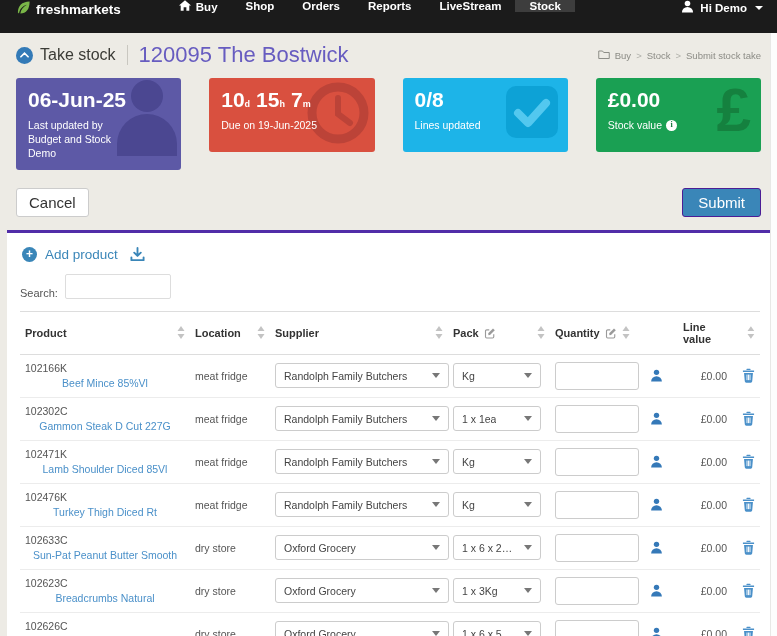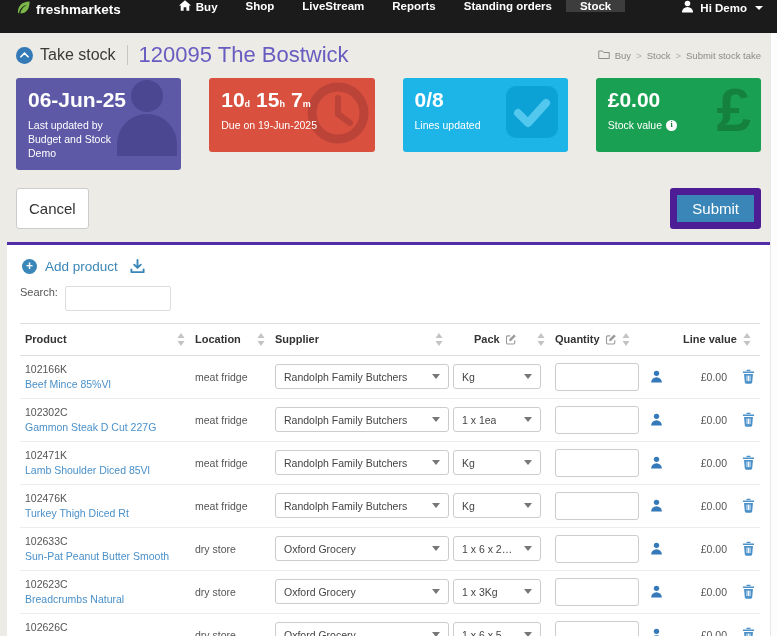--- a/index.html
+++ b/index.html
@@ -32,55 +32,55 @@
   .card-icon { position:absolute; right:8px; top:6px; z-index:1; }
   .due-num { font-size:21px; font-weight:bold; }
   .due-unit { font-size:9px; font-weight:bold; margin-right:6px; vertical-align:baseline; }
   .pound-glyph { font-size:62px; font-weight:bold; color:#15813f; line-height:0.9; position:absolute; right:10px; top:4px; }
   .info-dot { display:inline-flex; width:11px; height:11px; border-radius:50%; background:#fff; color:#11763a; font-size:8px; font-weight:bold; align-items:center; justify-content:center; font-family:"Liberation Serif", serif; }
 
   
   .actions { display:flex; justify-content:space-between; padding:10px 16px 13px 16px; }
   .btn { font-size:15px; border-radius:3px; padding:5px 12px; cursor:pointer; }
   .btn-cancel { background:#fff; border:1px solid #ccc; color:#333; }
-  .btn-submit { background:#3a86b8; border:7px solid #4c1d95; color:#fff; padding:5px 15px; }
+  .btn-submit { background:#3a86b8; border:1px solid #4c1d95; color:#fff; padding:5px 15px; }
 
   .divider { height:3px; background:#512da8; margin:0 7px; }
 
   
   .panel { background:#fff; margin:0 7px; padding:12px 13px 10px 13px; min-height:432px; }
 
   .add-row { display:flex; align-items:center; gap:8px; color:#3a86b8; font-size:13.5px; padding:2px 2px 12px 2px; }
   .plus-circle { width:15px; height:15px; border-radius:50%; background:#3a86b8; color:#fff; display:flex; align-items:center; justify-content:center; font-size:12px; font-weight:bold; line-height:1; }
   .add-label { cursor:pointer; }
 
   .controls { display:flex; justify-content:space-between; align-items:center; font-size:11px; color:#555; margin-bottom:12px; }
   .show-group { display:flex; align-items:center; gap:7px; }
   .fake-select { background:#fff; border:1px solid #ccc; border-radius:3px; height:25px; display:flex; align-items:center; justify-content:space-between; padding:0 8px; font-size:10.5px; color:#444; cursor:pointer; }
   .page-size { width:72px; }
   .sel-caret { width:0; height:0; border-left:4px solid transparent; border-right:4px solid transparent; border-top:5px solid #777; flex:0 0 auto; margin-left:6px; }
-  .search-group { display:flex; align-items:flex-start; gap:7px; }
+  .search-group { display:flex; align-items:flex-end; gap:7px; }
   .search-input { width:106px; height:25px; border:1px solid #ddd; border-radius:2px; padding:0 6px; font-size:11px; }
 
   
   table { width:100%; border-collapse:collapse; table-layout:fixed; font-size:10.5px; }
   thead th { border-top:1px solid #ddd; border-bottom:1px solid #ddd; padding:9px 5px; font-size:11px; color:#333; text-align:left; font-weight:bold; }
   .th-inner { display:flex; align-items:center; justify-content:space-between; }
-  .th-left { display:flex; align-items:center; gap:5px;margin-left:21px; }
+  .th-left { display:flex; align-items:center; gap:5px; }
   .th-inner.compact { justify-content:flex-start; gap:5px; }
-  .th-inner.right { justify-content:flex-start; gap:6px; }
+  .th-inner.right { justify-content:flex-end; gap:12px; }
   tbody td { border-bottom:1px solid #ececec; padding:7px 5px; vertical-align:middle; }
   .col-product { width:170px; }
   .col-loc { width:80px; }
   .col-sup { width:178px; }
   .col-pack { width:102px; }
   .col-qty { width:128px; }
   .col-val { width:82px; }
   .pcode { color:#555; margin-bottom:3px; }
-  .pname { color:#4a90c9; text-decoration:none; cursor:pointer; display:block; }
+  .pname { color:#4a90c9; text-decoration:none; cursor:pointer; display:block;text-align:center; }
   .loc-text { color:#555; }
   .sel-supplier { width:174px; }
   .sel-pack { width:88px; }
   .sel-text { overflow:hidden; white-space:nowrap; text-overflow:ellipsis; }
   .qty-cell { display:flex; align-items:center; justify-content:space-between; padding-right:10px; }
   .qty-input { width:84px; height:28px; border:1px solid #ccc; border-radius:3px; padding:0 6px; font-size:11px; }
   .val-cell { display:flex; align-items:center; justify-content:flex-end; gap:15px; }
   .val-text { color:#555; }
   .icon-btn { cursor:pointer; display:inline-flex; }
 
@@ -99,27 +99,27 @@
   <div class="nav-item">
     <span><svg width="12" height="11" viewBox="0 0 14 12">
           <path fill="#fff" d="M7 0 14 6H12v6H8.6V8H5.4v4H2V6H0Z"></path>
         </svg></span>
     <span>Buy</span>
   </div>
   <div class="nav-item">
       <span>Shop</span>
     </div>
   <div class="nav-item">
-      <span>LiveStream</span>
+      <span>Orders</span>
     </div>
   <div class="nav-item">
       <span>Reports</span>
     </div>
   <div class="nav-item">
-      <span>Standing orders</span>
+      <span>LiveStream</span>
     </div>
   <div class="nav-item active">
       <span>Stock</span>
     </div>
   <div class="nav-right">
     <span><svg width="13" height="13" viewBox="0 0 14 14">
           <circle cx="7" cy="3.8" r="3" fill="#fff"></circle>
           <path d="M1 13.5a6 6 0 0 1 12 0Z" fill="#fff"></path>
         </svg></span>
     <span>Hi Demo</span>

